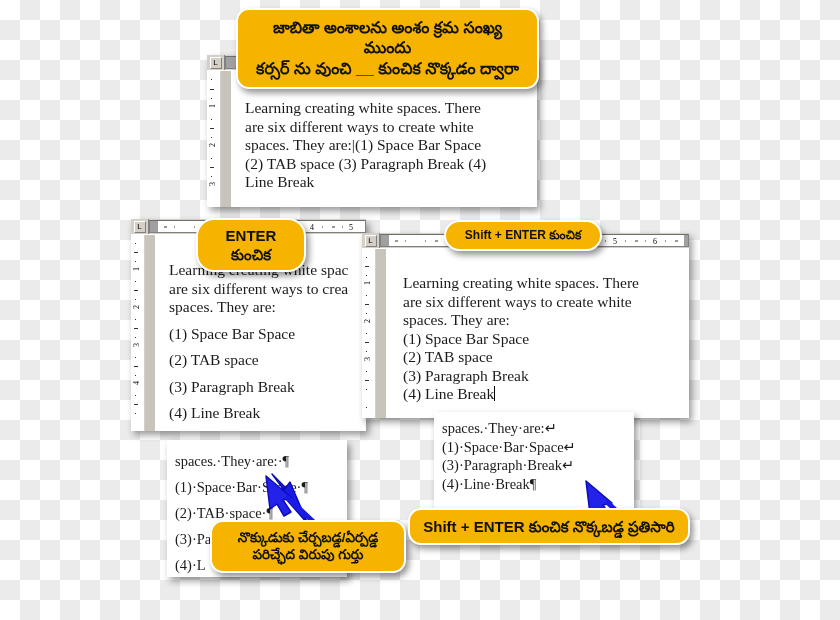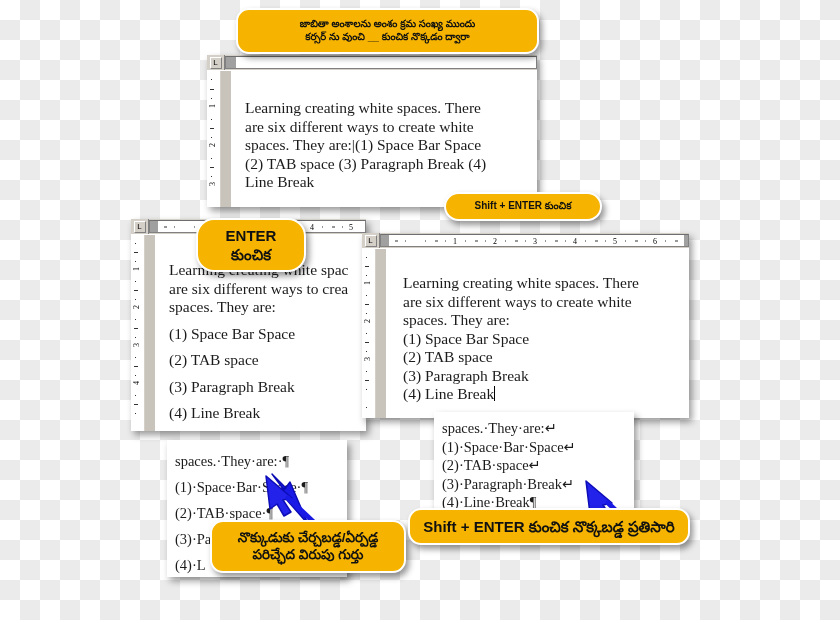--- a/index.html
+++ b/index.html
@@ -284,47 +284,46 @@
     <p style="margin-top:8px;">(2)·TAB·space·¶</p>
     <p style="margin-top:8px;">(3)·Paragraph·Break·¶</p>
     <p style="margin-top:8px;">(4)·L</p>
   </div>
 </div>
 
 <div class="docwin" style="left:434px;top:412px;width:200px;height:105px;">
   <div class="page" style="padding:7px 6px 0 8px;font-size:14.5px;line-height:18.5px;">
     <p>spaces.·They·are:↵</p>
     <p>(1)·Space·Bar·Space↵</p>
-    <p>(2)·TAB·space↵</p>
     <p>(3)·Paragraph·Break↵</p>
     <p>(4)·Line·Break¶</p>
   </div>
 </div>
 
 <svg class="arrow" style="left:258px;top:468px;" width="70" height="62" viewBox="0 0 70 62">
   <path d="M14 6 L44 40 L36 42 L50 56 L38 40 L32 48 Z" fill="#1a1ae6" stroke="#0b0bb4" stroke-width="1.4" stroke-linejoin="round" transform="rotate(180 32 31) scale(1)"></path>
   <polygon points="8,8 34,30 25,32 33,44 26,48 19,36 12,41" fill="#2222ea" stroke="#0d0db8" stroke-width="1.5" stroke-linejoin="round"></polygon>
   <line x1="30" y1="30" x2="62" y2="60" stroke="#1a1ae6" stroke-width="5" stroke-linecap="round"></line>
 </svg>
 
 <svg class="arrow" style="left:578px;top:473px;" width="70" height="62" viewBox="0 0 70 62">
   <polygon points="8,8 34,30 25,32 33,44 26,48 19,36 12,41" fill="#2222ea" stroke="#0d0db8" stroke-width="1.5" stroke-linejoin="round"></polygon>
   <line x1="30" y1="30" x2="62" y2="60" stroke="#1a1ae6" stroke-width="5" stroke-linecap="round"></line>
 </svg>
 
-<div class="callout" style="left:236px;top:8px;width:303px;padding:8px 10px;font-size:10px;">
+<div class="callout" style="left:236px;top:8px;width:303px;padding:8px 10px;font-size:16px;">
   <div class="tl">జాబితా అంశాలను అంశం క్రమ సంఖ్య ముందు</div>
   <div class="tl">కర్సర్ ను వుంచి __ కుంచిక నొక్కడం ద్వారా</div>
 </div>
 
 <div class="callout" style="left:196px;top:218px;width:110px;padding:6px 8px;font-size:15px;border-radius:18px;">
   <div class="tl">ENTER కుంచిక</div>
 </div>
 
-<div class="callout" style="left:444px;top:192px;width:158px;padding:6px 8px;font-size:10px;border-radius:18px;">
+<div class="callout" style="left:444px;top:220px;width:158px;padding:6px 8px;font-size:12px;border-radius:18px;">
   <div class="tl">Shift + ENTER కుంచిక</div>
 </div>
 
 <div class="callout" style="left:210px;top:520px;width:196px;padding:7px 8px;font-size:13.5px;">
   <div class="tl">నొక్కుడుకు చేర్చబడ్డ/ఏర్పడ్డ</div>
   <div class="tl">పరిచ్ఛేద విరుపు గుర్తు</div>
 </div>
 
 <div class="callout" style="left:408px;top:508px;width:282px;padding:7px 8px;font-size:15px;">
   <div class="tl">Shift + ENTER కుంచిక నొక్కబడ్డ ప్రతిసారి</div>

